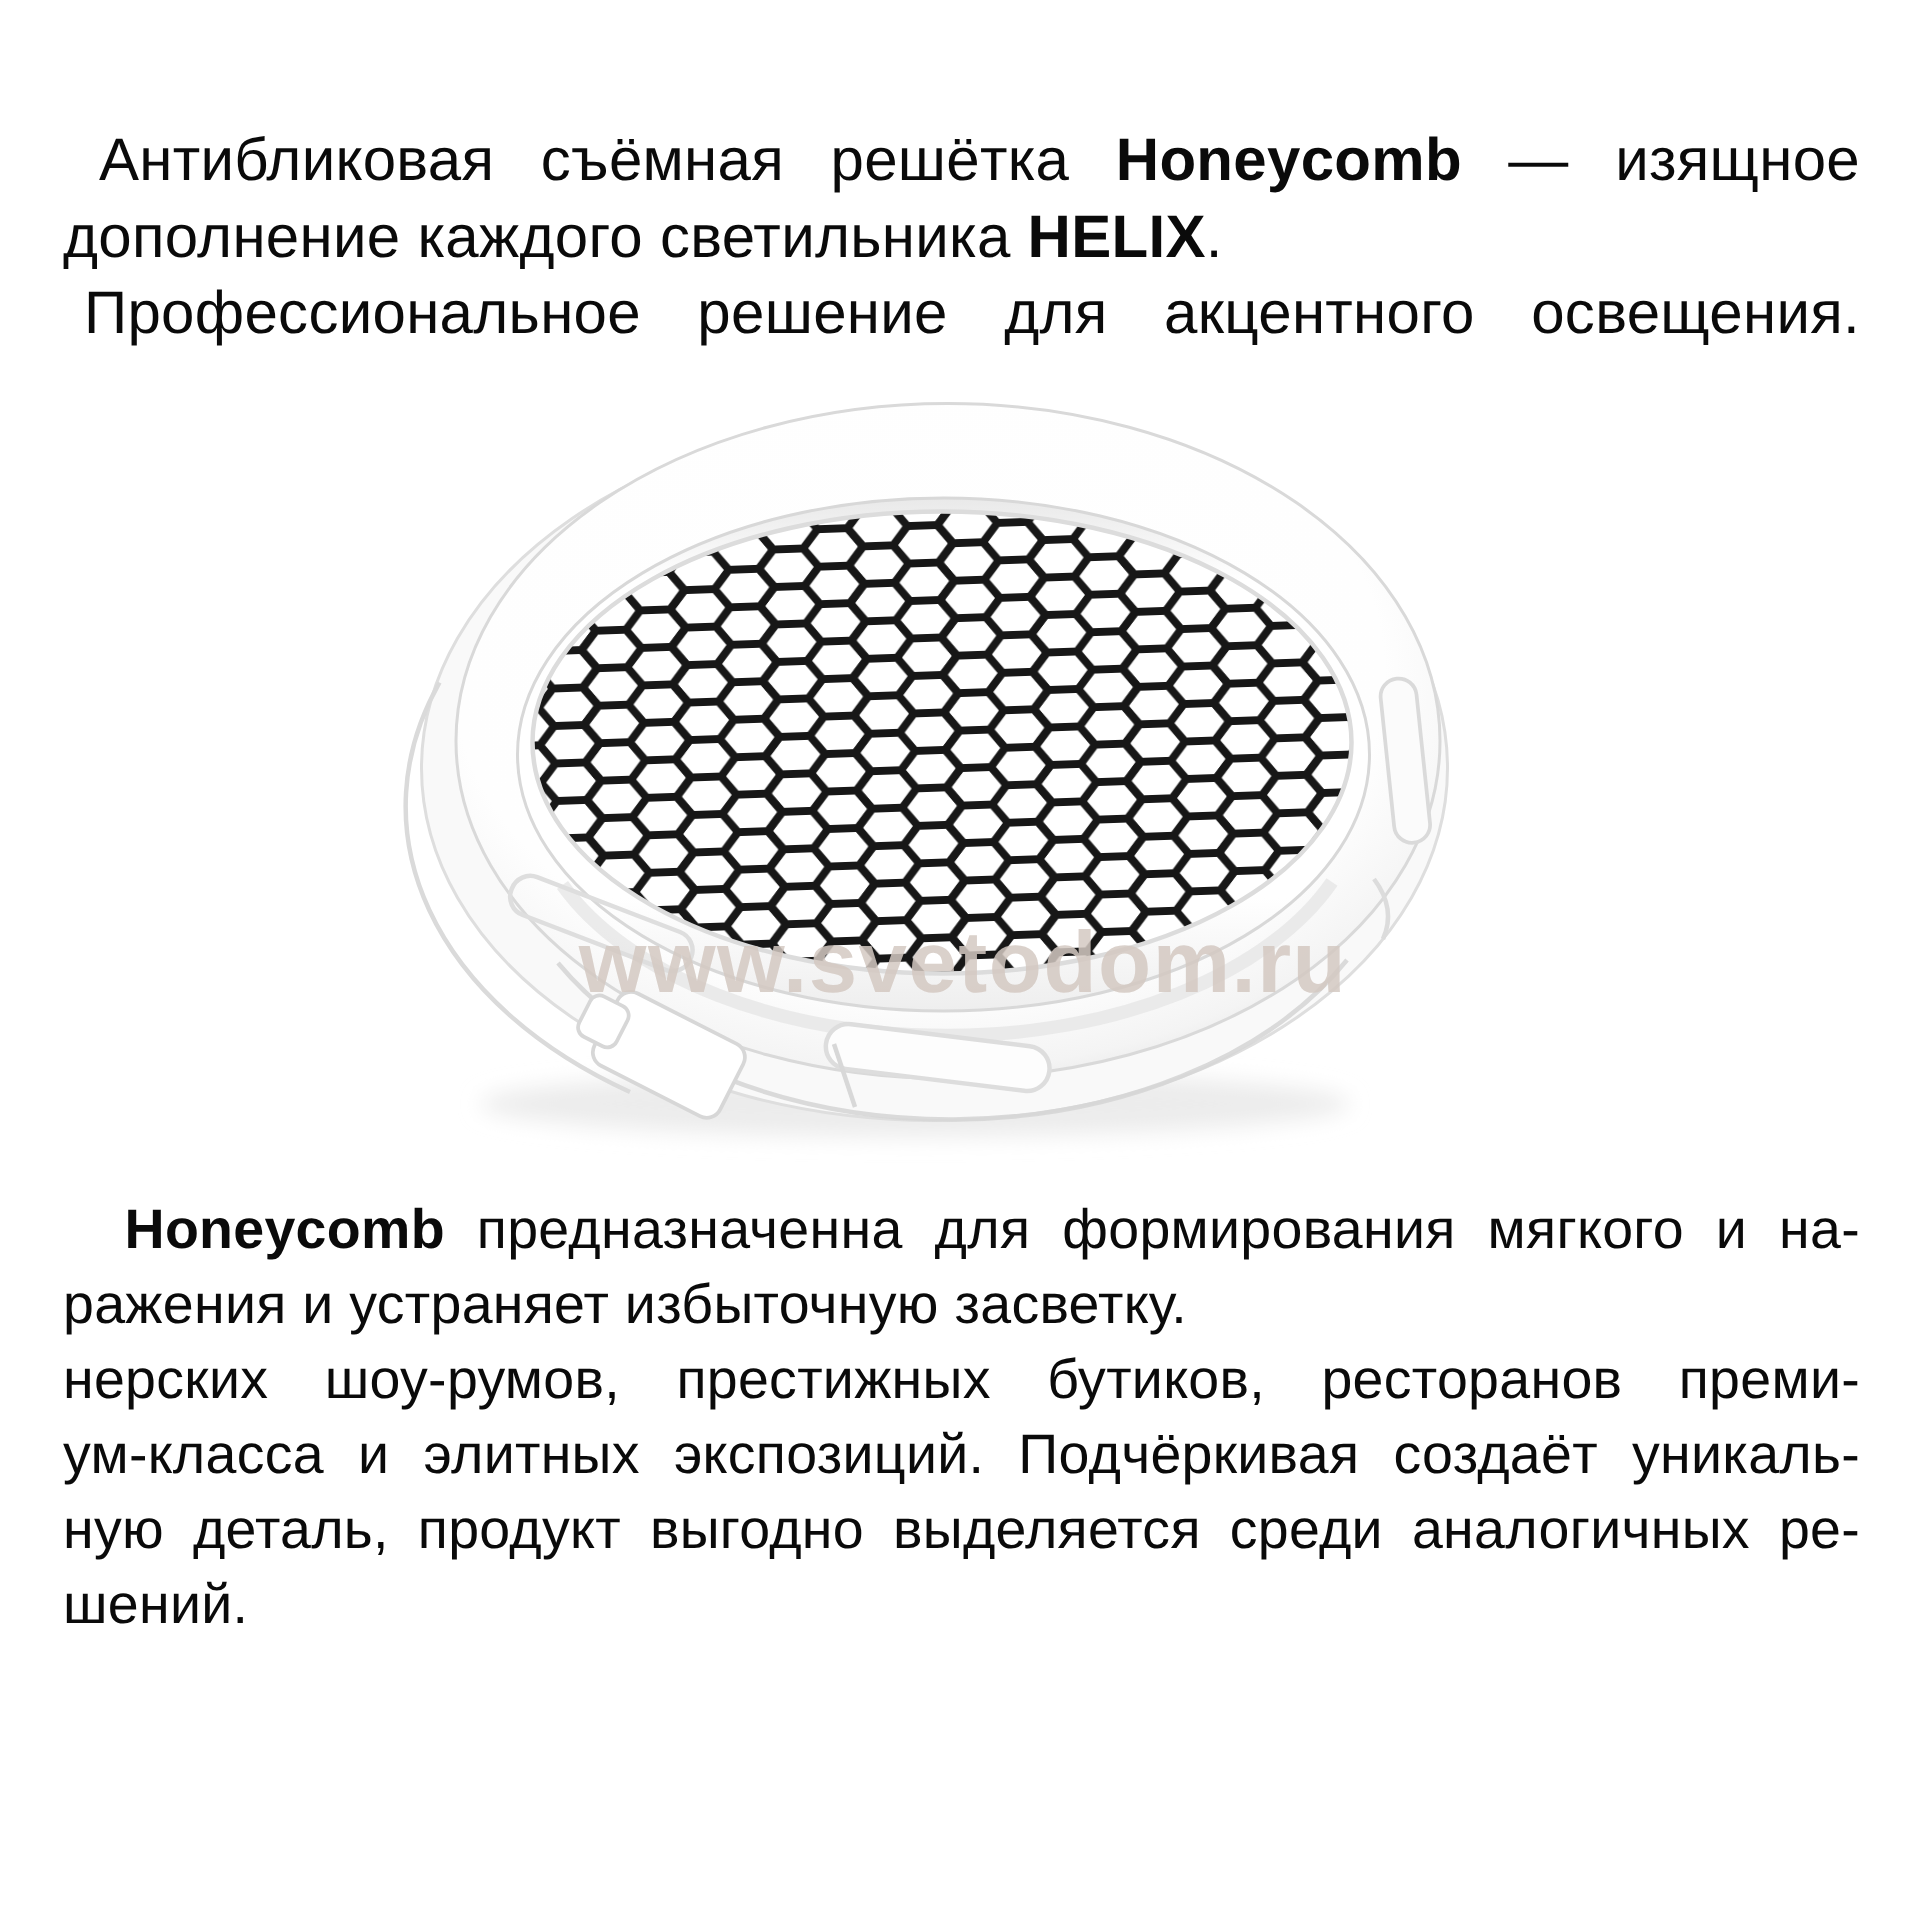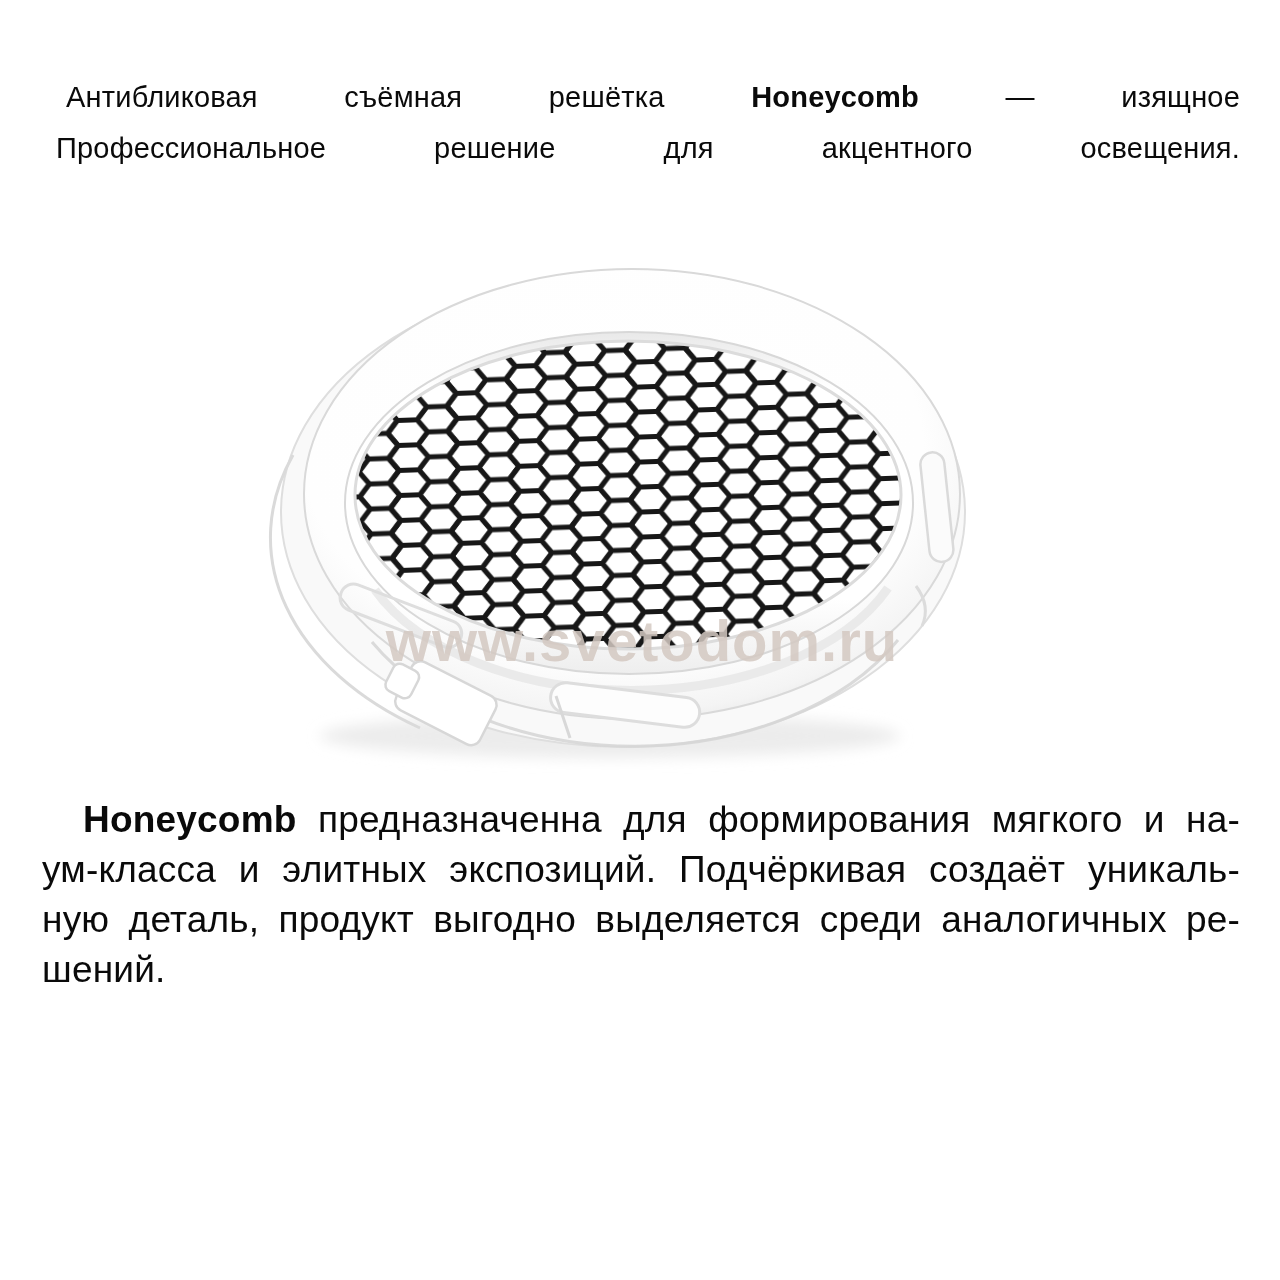--- a/index.html
+++ b/index.html
@@ -1,19 +1,19 @@
 <!DOCTYPE html>
 <html><head>
 <meta charset="utf-8">
 <style>
   html,body{margin:0;padding:0;background:#ffffff;}
   body{width:1280px;height:1280px;font-family:"Liberation Sans",sans-serif;color:#0a0a0a;}
   .canvas{position:relative;width:1280px;height:1280px;background:#ffffff;overflow:hidden;}
   .product-svg{position:absolute;left:0;top:0;}
-  #header{position:absolute;top:72px;left:42px;right:40px;font-size:29px;line-height:51px;letter-spacing:0.2px;}
+  #header{position:absolute;top:82px;left:42px;right:40px;font-size:40px;line-height:51px;letter-spacing:0.2px;}
   #body-text{position:absolute;top:795px;left:42px;right:40px;font-size:37px;line-height:50px;letter-spacing:0.2px;}
   .tline{text-align:left;}
   .tline.just{text-align:justify;text-align-last:justify;}
   .b{font-weight:700;}
 </style>
 </head>
 <body>
 
 <div class="canvas">
 
@@ -81,23 +81,26 @@
     <g transform="rotate(27 445 705)">
       <rect x="398" y="676" width="94" height="54" rx="10" fill="#ffffff" stroke="#d7d7d7" stroke-width="2.5"></rect>
       <rect x="382" y="688" width="28" height="30" rx="7" fill="#ffffff" stroke="#d7d7d7" stroke-width="2.5"></rect>
     </g>
 
     <text x="642" y="661" text-anchor="middle" font-family="Liberation Sans, sans-serif" font-size="58" font-weight="bold" letter-spacing="1" opacity="0.85" fill="#d4c9c2">www.svetodom.ru</text>
   </svg>
 
   <header id="header">
       <div class="tline just" style="text-indent: 24px;"><span>Антибликовая съёмная решётка </span><span class="b">Honeycomb</span><span> — изящное</span></div>
+      <div class="tline" style="text-indent: 0px;"><span>дополнение каждого светильника </span><span class="b">HELIX</span><span>.</span></div>
       <div class="tline just" style="text-indent: 14px;"><span>Профессиональное решение для акцентного освещения.</span></div>
     </header>
 
   <main id="body-text">
       <div class="tline just" style="text-indent: 41px;"><span class="b">Honeycomb</span><span> предназначенна для формирования мягкого и на-</span></div>
+      <div class="tline"><span>ражения и устраняет избыточную засветку.</span></div>
+      <div class="tline just"><span>нерских шоу-румов, престижных бутиков, ресторанов преми-</span></div>
       <div class="tline just"><span>ум-класса и элитных экспозиций. Подчёркивая создаёт уникаль-</span></div>
       <div class="tline just"><span>ную деталь, продукт выгодно выделяется среди аналогичных ре-</span></div>
       <div class="tline"><span>шений.</span></div>
     </main>
 
 </div>
 
 </body></html>

